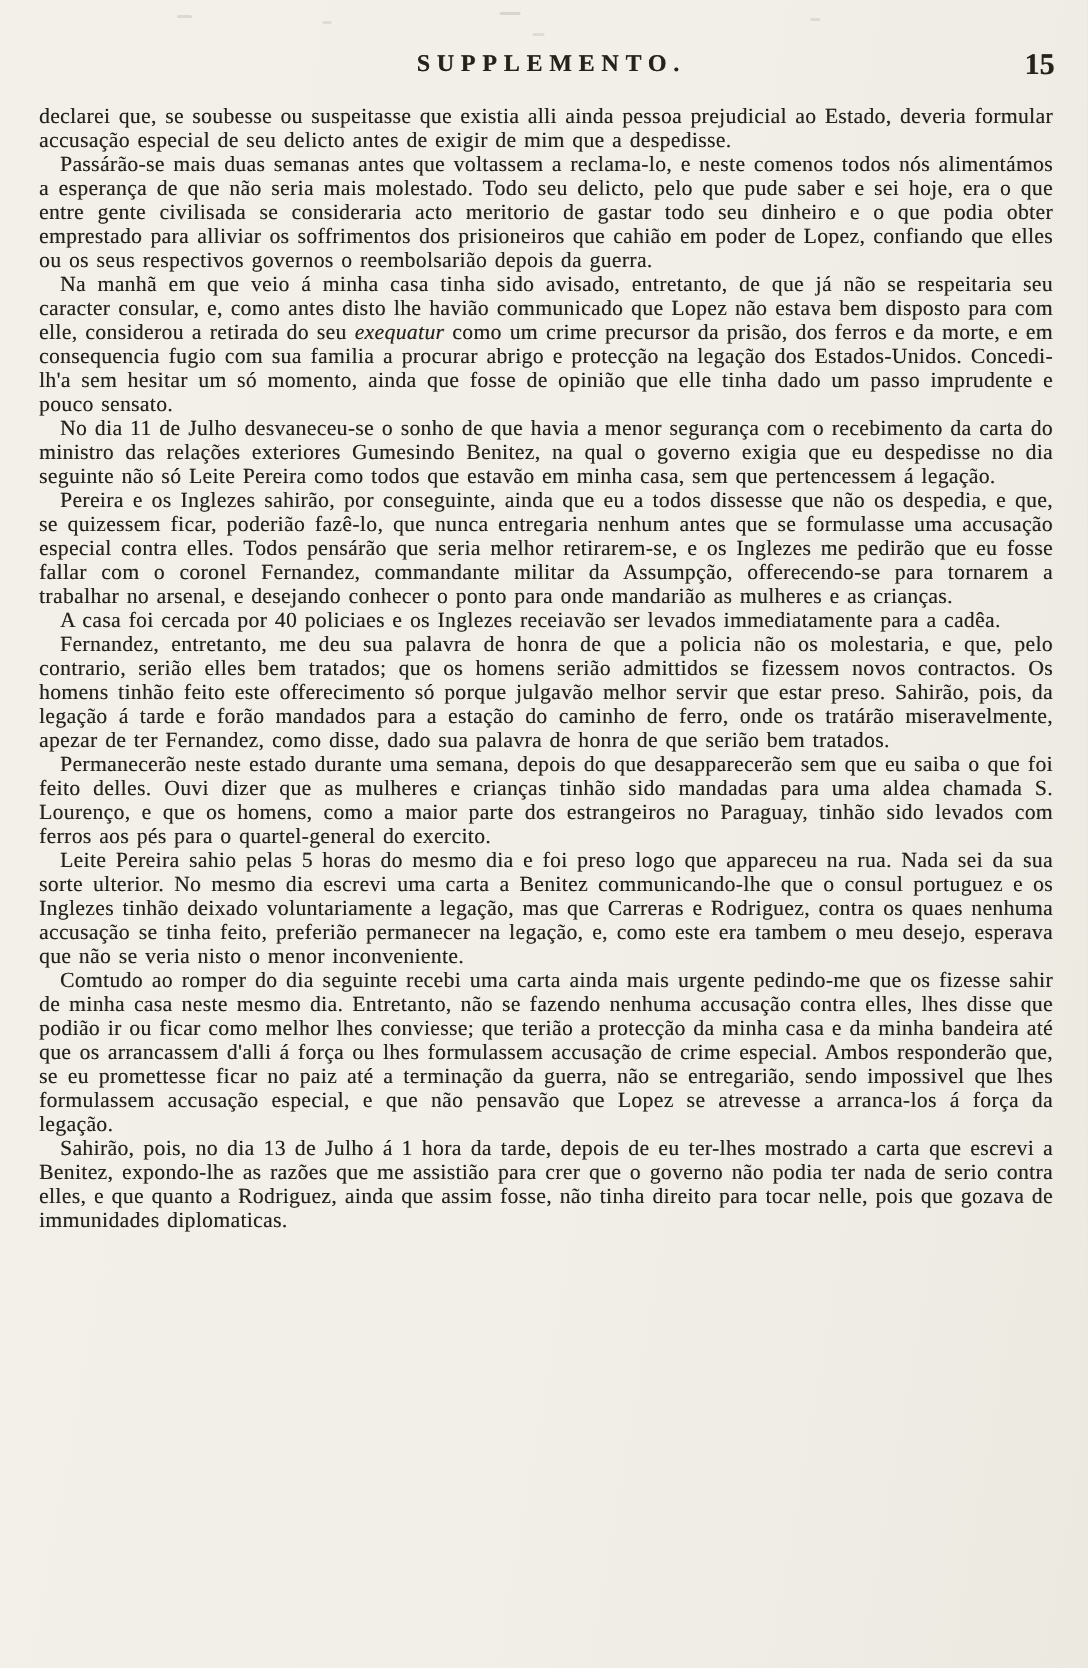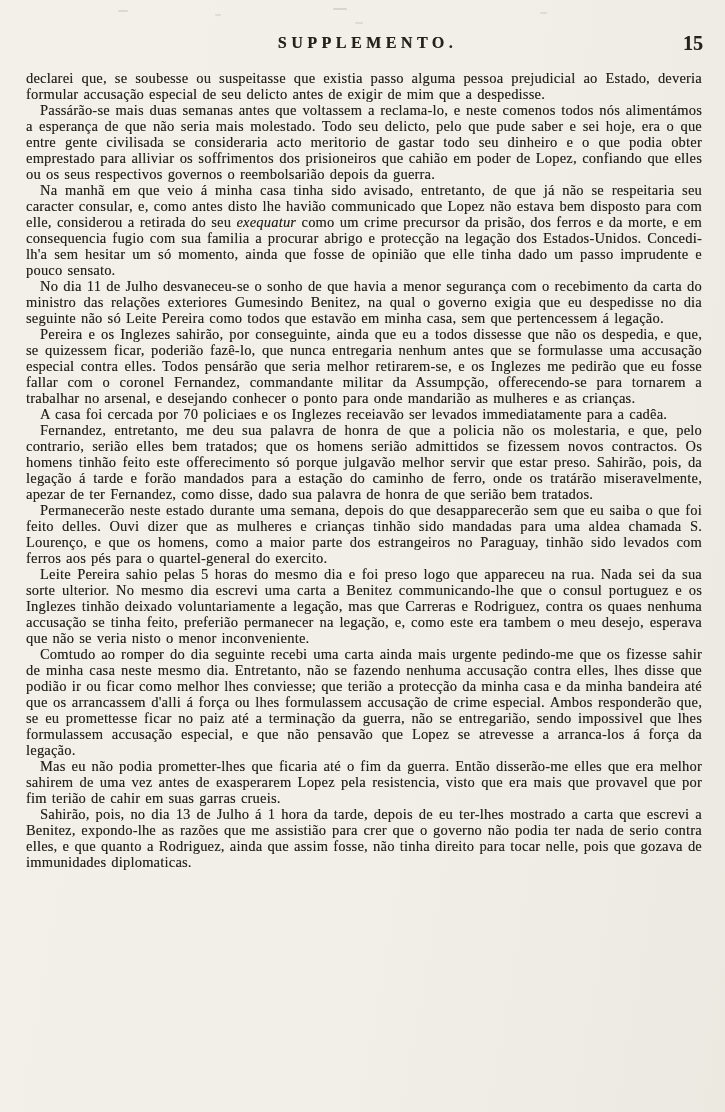--- a/index.html
+++ b/index.html
@@ -81,27 +81,26 @@
   <span class="scan-artifact" style="left:333px; top:8px; width:14px; height:2px; opacity:.4;"></span>
   <span class="scan-artifact" style="left:355px; top:22px; width:8px; height:2px; opacity:.3;"></span>
   <span class="scan-artifact" style="left:540px; top:12px; width:7px; height:2px; opacity:.3;"></span>
 
   <div class="page-header">
     <div class="header-title">SUPPLEMENTO.</div>
     <div class="page-number">15</div>
   </div>
 
   <div class="text-block">
-    <p class="no-indent">declarei que, se soubesse ou suspeitasse que existia passo alguma pessoa prejudicial ao Estado, deveria formular accusação especial de seu delicto antes de exigir de mim que a despedisse.</p>
+    <p class="no-indent">declarei que, se soubesse ou suspeitasse que existia alli ainda pessoa prejudicial ao Estado, deveria formular accusação especial de seu delicto antes de exigir de mim que a despedisse.</p>
     <p>Passárão-se mais duas semanas antes que voltassem a reclama-lo, e neste comenos todos nós alimentámos a esperança de que não seria mais molestado. Todo seu delicto, pelo que pude saber e sei hoje, era o que entre gente civilisada se consideraria acto meritorio de gastar todo seu dinheiro e o que podia obter emprestado para alliviar os soffrimentos dos prisioneiros que cahião em poder de Lopez, confiando que elles ou os seus respectivos governos o reembolsarião depois da guerra.</p>
     <p><span>Na manhã em que veio á minha casa tinha sido avisado, entretanto, de que já não se respeitaria seu caracter consular, e, como antes disto lhe havião communicado que Lopez não estava bem disposto para com elle, considerou a retirada do seu </span><i>exequatur</i><span> como um crime precursor da prisão, dos ferros e da morte, e em consequencia fugio com sua familia a procurar abrigo e protecção na legação dos Estados-Unidos. Concedi-lh'a sem hesitar um só momento, ainda que fosse de opinião que elle tinha dado um passo imprudente e pouco sensato.</span></p>
     <p>No dia 11 de Julho desvaneceu-se o sonho de que havia a menor segurança com o recebimento da carta do ministro das relações exteriores Gumesindo Benitez, na qual o governo exigia que eu despedisse no dia seguinte não só Leite Pereira como todos que estavão em minha casa, sem que pertencessem á legação.</p>
     <p>Pereira e os Inglezes sahirão, por conseguinte, ainda que eu a todos dissesse que não os despedia, e que, se quizessem ficar, poderião fazê-lo, que nunca entregaria nenhum antes que se formulasse uma accusação especial contra elles. Todos pensárão que seria melhor retirarem-se, e os Inglezes me pedirão que eu fosse fallar com o coronel Fernandez, commandante militar da Assumpção, offerecendo-se para tornarem a trabalhar no arsenal, e desejando conhecer o ponto para onde mandarião as mulheres e as crianças.</p>
-    <p>A casa foi cercada por 70 policiaes e os Inglezes receiavão ser levados immediatamente para a cadêa.</p>
+    <p>A casa foi cercada por 40 policiaes e os Inglezes receiavão ser levados immediatamente para a cadêa.</p>
     <p>Fernandez, entretanto, me deu sua palavra de honra de que a policia não os molestaria, e que, pelo contrario, serião elles bem tratados; que os homens serião admittidos se fizessem novos contractos. Os homens tinhão feito este offerecimento só porque julgavão melhor servir que estar preso. Sahirão, pois, da legação á tarde e forão mandados para a estação do caminho de ferro, onde os tratárão miseravelmente, apezar de ter Fernandez, como disse, dado sua palavra de honra de que serião bem tratados.</p>
     <p>Permanecerão neste estado durante uma semana, depois do que desapparecerão sem que eu saiba o que foi feito delles. Ouvi dizer que as mulheres e crianças tinhão sido mandadas para uma aldea chamada S. Lourenço, e que os homens, como a maior parte dos estrangeiros no Paraguay, tinhão sido levados com ferros aos pés para o quartel-general do exercito.</p>
     <p>Leite Pereira sahio pelas 5 horas do mesmo dia e foi preso logo que appareceu na rua. Nada sei da sua sorte ulterior. No mesmo dia escrevi uma carta a Benitez communicando-lhe que o consul portuguez e os Inglezes tinhão deixado voluntariamente a legação, mas que Carreras e Rodriguez, contra os quaes nenhuma accusação se tinha feito, preferião permanecer na legação, e, como este era tambem o meu desejo, esperava que não se veria nisto o menor inconveniente.</p>
     <p>Comtudo ao romper do dia seguinte recebi uma carta ainda mais urgente pedindo-me que os fizesse sahir de minha casa neste mesmo dia. Entretanto, não se fazendo nenhuma accusação contra elles, lhes disse que podião ir ou ficar como melhor lhes conviesse; que terião a protecção da minha casa e da minha bandeira até que os arrancassem d'alli á força ou lhes formulassem accusação de crime especial. Ambos responderão que, se eu promettesse ficar no paiz até a terminação da guerra, não se entregarião, sendo impossivel que lhes formulassem accusação especial, e que não pensavão que Lopez se atrevesse a arranca-los á força da legação.</p>
-    <p>Mas eu não podia prometter-lhes que ficaria até o fim da guerra. Então disserão-me elles que era melhor sahirem de uma vez antes de exasperarem Lopez pela resistencia, visto que era mais que provavel que por fim terião de cahir em suas garras crueis.</p>
     <p>Sahirão, pois, no dia 13 de Julho á 1 hora da tarde, depois de eu ter-lhes mostrado a carta que escrevi a Benitez, expondo-lhe as razões que me assistião para crer que o governo não podia ter nada de serio contra elles, e que quanto a Rodriguez, ainda que assim fosse, não tinha direito para tocar nelle, pois que gozava de immunidades diplomaticas.</p>
   </div>
 
 </div>
 
 </body></html>

